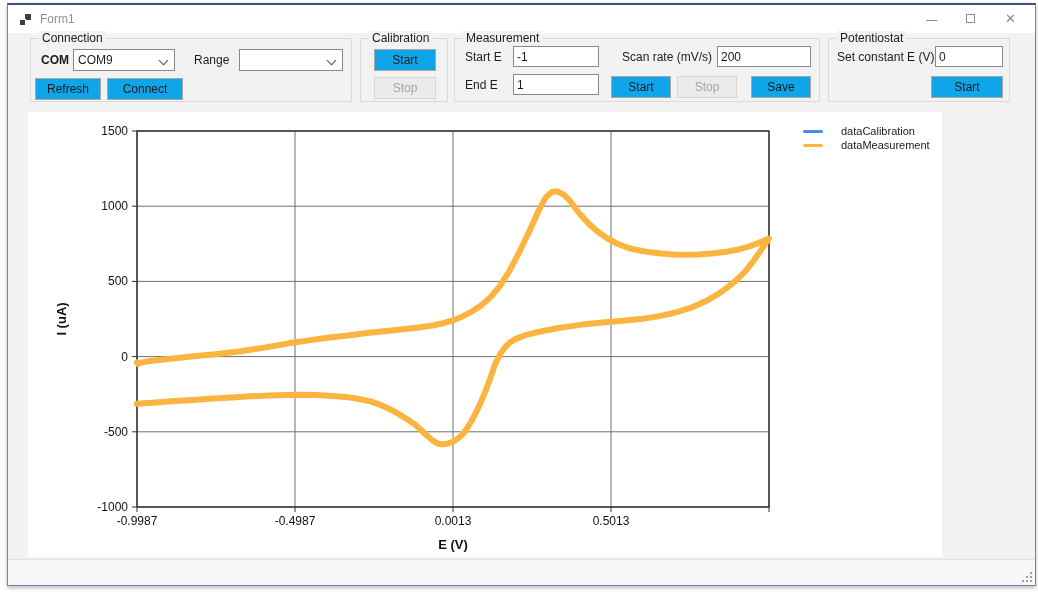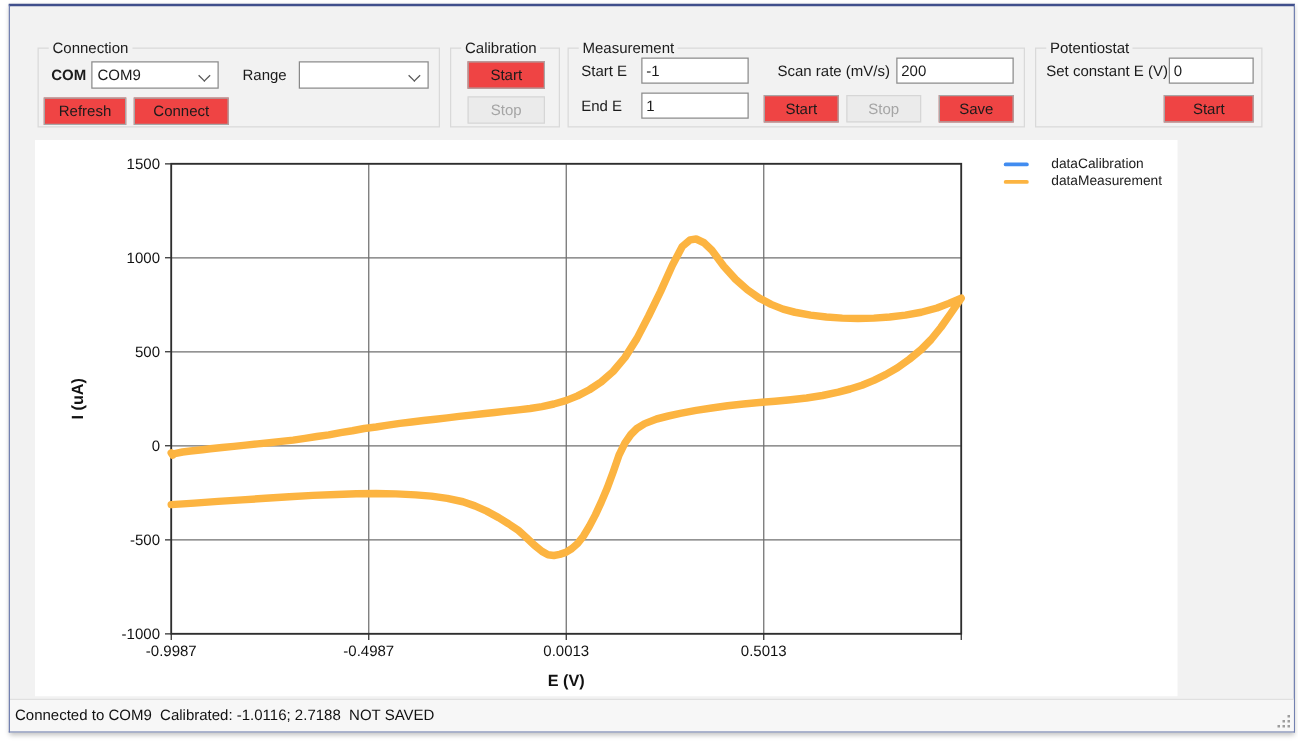--- a/index.html
+++ b/index.html
@@ -17,21 +17,21 @@
   .win-btn{position:absolute;top:0;width:34px;height:28px;color:#8a8a8a;cursor:default;}
   .win-min{right:86px;} .win-max{right:46px;} .win-close{right:6px;}
   .win-min i{position:absolute;left:11px;top:15px;width:11px;height:1px;background:#8a8a8a;}
   .win-max i{position:absolute;left:11px;top:9px;width:9px;height:9px;border:1px solid #8a8a8a;}
   .win-close span{position:absolute;left:10px;top:6px;font-size:13px;}
   
   .group{position:absolute;top:33px;height:64px;border:1px solid #d9d9d9;}
   .group-legend{position:absolute;top:-8px;left:8px;background:#f2f2f2;padding:0 3px;
                 font-size:12px;color:#1b1b1b;line-height:14px;}
   .lbl{position:absolute;font-size:12px;color:#1b1b1b;}
-  .btn{position:absolute;height:22px;background:#ef4444;border:1px solid #a7a7a7;
+  .btn{position:absolute;height:22px;background:#0ea5e9;border:1px solid #a7a7a7;
        font-size:12px;color:#1b1b1b;text-align:center;line-height:20px;cursor:default;}
   .btn.disabled{color:#a5a5a5;border-color:#d6d6d6;background:#ebebeb;}
   .tbox{position:absolute;height:21px;background:#fff;border:1px solid #898989;
         font-size:12px;color:#1b1b1b;padding:0 3px;font-family:"Liberation Sans",sans-serif;}
   .combo{position:absolute;height:22px;background:#fff;border:1px solid #898989;}
   .combo .val{position:absolute;left:4px;top:3px;font-size:12px;color:#1b1b1b;}
   .chev{position:absolute;right:7px;top:7px;width:7px;height:7px;border-right:1px solid #555;
         border-bottom:1px solid #555;transform:rotate(45deg);transform-origin:center;}
   
   .chartbox{position:absolute;left:20px;top:107px;width:914px;height:445px;background:#ffffff;}
@@ -46,20 +46,36 @@
              border-top:1px solid #e0e0e0;}
   .status-text{position:absolute;left:4px;top:5px;font-size:12px;color:#111;white-space:pre;}
   .grip{position:absolute;right:3px;bottom:3px;width:13px;height:13px;cursor:nwse-resize;}
   .grip i{position:absolute;width:2px;height:2px;background:#9d9d9d;}
 </style>
 </head>
 <body>
 
 <div class="window">
 
+  <div class="titlebar">
+    <span class="form-icon">
+        <i class="sq1"></i>
+        <i class="sq2"></i>
+      </span>
+    <span class="title-text">Form1</span>
+    <span class="win-btn win-min">
+        <i></i>
+      </span>
+    <span class="win-btn win-max">
+        <i></i>
+      </span>
+    <span class="win-btn win-close">
+        <span>✕</span>
+      </span>
+  </div>
 
   <div class="group" style="left:22px;width:322px;">
     <span class="group-legend">Connection</span>
     <span class="lbl" style="left:10px;top:14px;font-weight:bold;">COM</span>
     <div class="combo" style="left:42px;top:10px;width:102px;padding-left:32px;">
       <span class="val">COM9</span>
       <span class="chev"></span>
     </div>
     <span class="lbl" style="left:163px;top:14px;">Range</span>
     <div class="combo" style="left:208px;top:10px;width:104px;">
@@ -141,21 +157,20 @@
           <span class="legend-label">dataCalibration</span>
         </div>
         <div class="legend-row">
           <span class="swatch" style="background:#FCB441"></span>
           <span class="legend-label">dataMeasurement</span>
         </div>
       </div>
   </div>
 
   <div class="statusbar">
-    <span class="status-text">Connected to COM9  Calibrated: -1.0116; 2.7188  NOT SAVED</span>
     <span class="grip">
       <i style="right:0;bottom:0;"></i>
         <i style="right:0;bottom:4px;"></i>
         <i style="right:4px;bottom:0;"></i>
       <i style="right:0;bottom:8px;"></i>
         <i style="right:4px;bottom:4px;"></i>
         <i style="right:8px;bottom:0;"></i>
     </span>
   </div>
 

